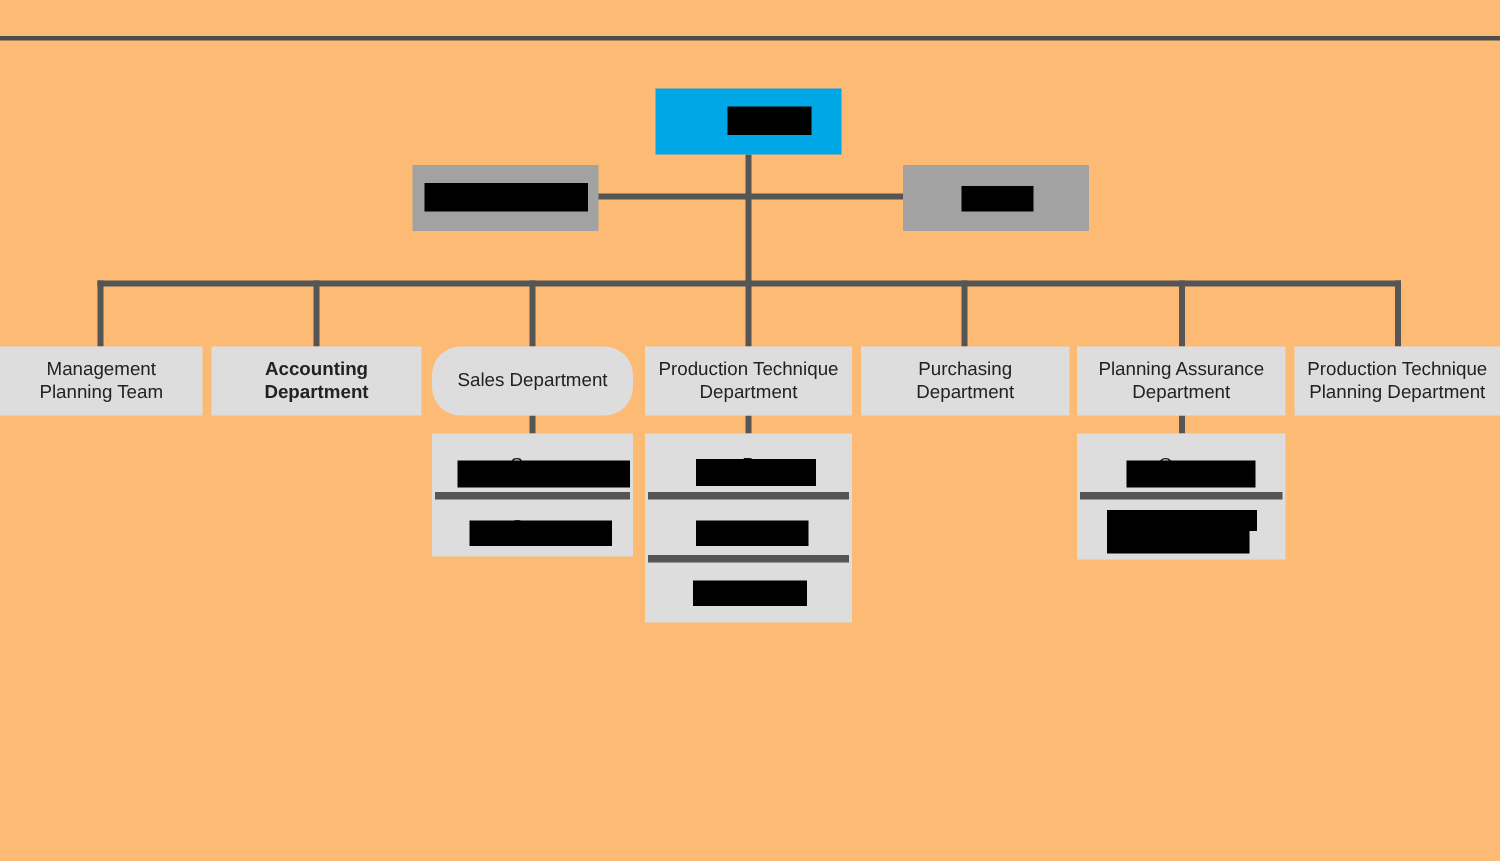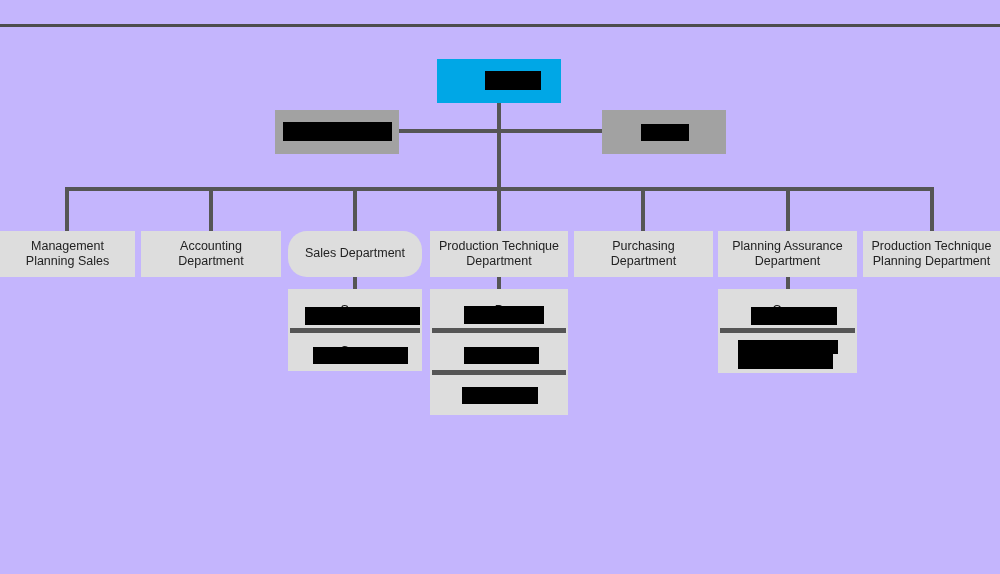--- a/index.html
+++ b/index.html
@@ -9,21 +9,21 @@
     background: #ffffff;
   }
   body {
     font-family: "Liberation Sans", sans-serif;
     color: #1a1a1a;
   }
   #canvas {
     position: relative;
     width: 1000px;
     height: 574px;
-    background: #c4b5fd;
+    background: #fdba74;
     overflow: hidden;
   }
 
   
   .header-rule {
     position: absolute;
     left: 0;
     width: 1000px;
     height: 3px;
     background: #4d4d4d;
@@ -143,25 +143,25 @@
   <div class="redact" style="left:283px; top:122px; width:109px; height:19px;"></div>
 
   <div class="node node-staff" style="left:602px; top:110px; width:124px; height:44px;">
     <span>R            er</span>
   </div>
   <div class="redact" style="left:641px; top:124px; width:48px; height:17px;"></div>
 
   <div class="node node-dept" style="left:0px; top:231px; width:135px; height:46px;">
     <span>
       <span>Management</span><br>
-      <span>Planning Sales</span>
-    </span>
-  </div>
-
-  <div class="node node-dept" style="left:141px; top:231px; width:140px; height:46px;">
+      <span>Planning Team</span>
+    </span>
+  </div>
+
+  <div class="node node-dept" style="left:141px; top:231px; width:140px; height:46px;font-weight:bold;">
     <span>Accounting Department</span>
   </div>
 
   <div class="node node-dept" style="left:288px; top:231px; width:134px; height:46px;border-radius:19px;">
     <span>Sales Department</span>
   </div>
 
   <div class="node node-dept" style="left:430px; top:231px; width:138px; height:46px;">
     <span>
       <span>Production Technique</span><br>

